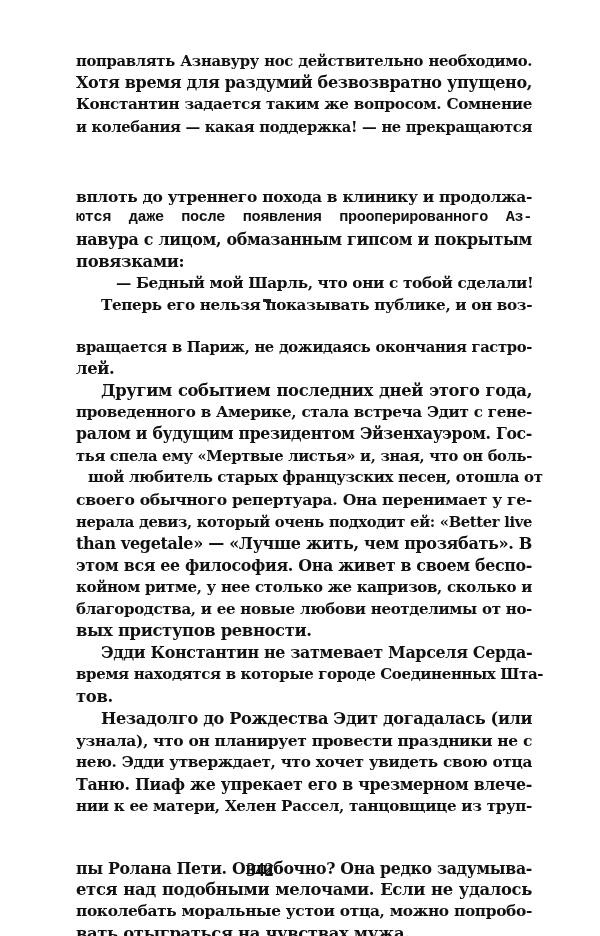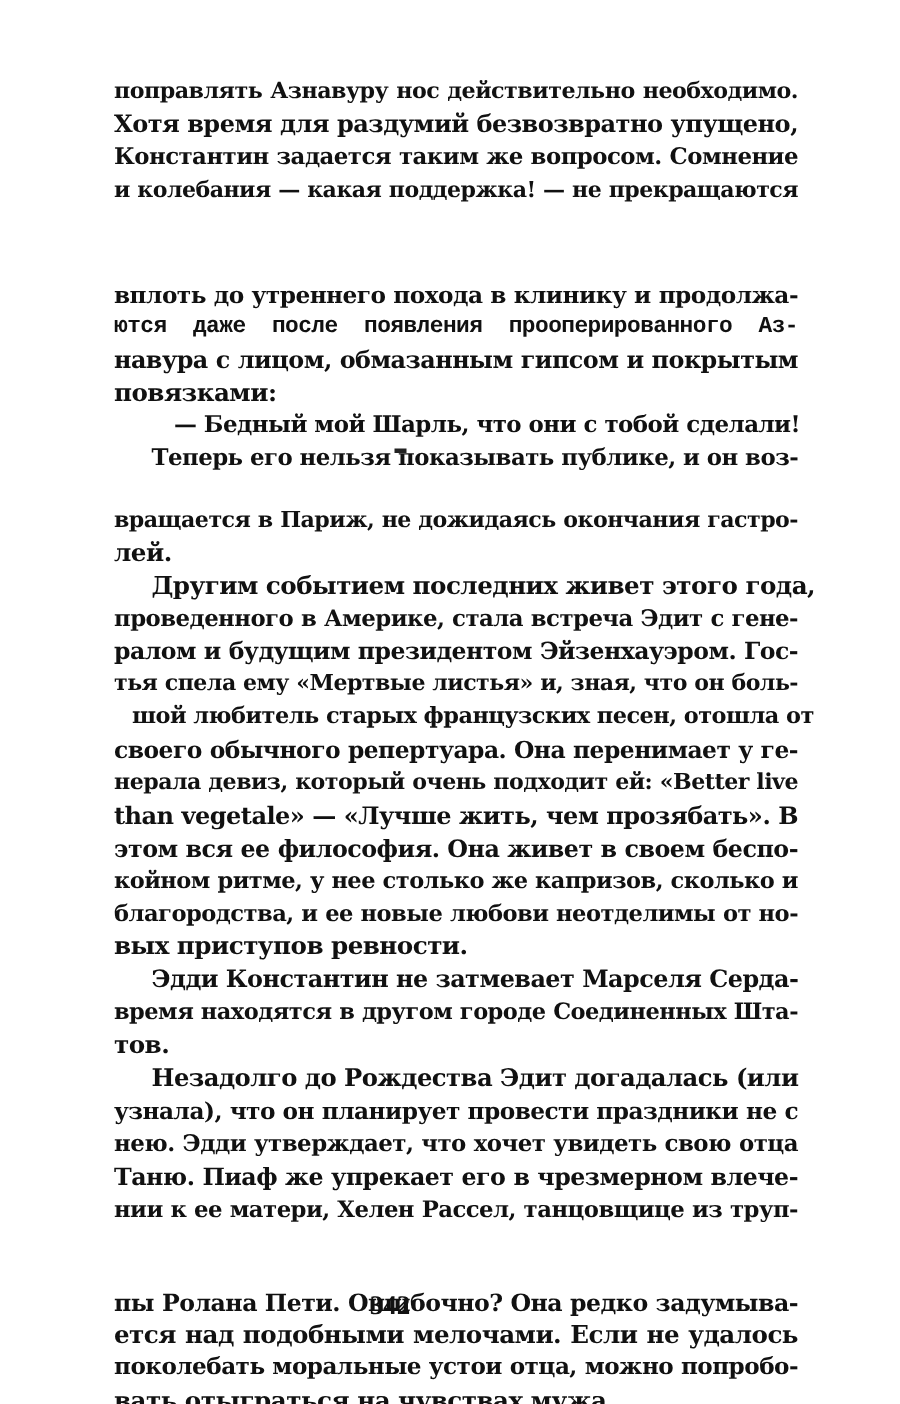--- a/index.html
+++ b/index.html
@@ -36,34 +36,34 @@
       <div class="line" style="letter-spacing: -0.35px; font-size: 15.231px;">Константин задается таким же вопросом. Сомнение</div>
       <div class="line" style="letter-spacing: -0.35px; font-size: 14.7213px;">и колебания — какая поддержка! — не прекращаются</div>
       <div class="line" style="letter-spacing: -0.35px; font-size: 15.4832px; margin-top: 48px;">вплоть до утреннего похода в клинику и продолжа-</div>
       <div class="line" style="letter-spacing: -0.35px; font-size: 15.2px; font-family: Liberation Mono, monospace;">ются даже после появления прооперированного Аз-</div>
       <div class="line" style="letter-spacing: -0.35px; font-size: 15.9115px;">навура с лицом, обмазанным гипсом и покрытым</div>
       <div class="line last">повязками:</div>
       <div class="line dialog" style="letter-spacing: -0.35px; font-size: 15.2933px;">— Бедный мой Шарль, что они с тобой сделали!</div>
       <div class="line indent" style="letter-spacing: -0.35px; font-size: 15.231px;">Теперь его нельзя показывать публике, и он воз-</div>
       <div class="line" style="letter-spacing: -0.35px; font-size: 14.7503px; margin-top: 19px;">вращается в Париж, не дожидаясь окончания гастро-</div>
       <div class="line last">лей.</div>
-      <div class="line indent">Другим событием последних живет этого года,</div>
+      <div class="line indent">Другим событием последних дней этого года,</div>
       <div class="line" style="letter-spacing: -0.35px; font-size: 15.2px;">проведенного в Америке, стала встреча Эдит с гене-</div>
       <div class="line" style="letter-spacing: -0.35px; font-size: 15.7109px;">ралом и будущим президентом Эйзенхауэром. Гос-</div>
       <div class="line" style="letter-spacing: -0.35px; font-size: 14.7213px;">тья спела ему «Мертвые листья» и, зная, что он боль-</div>
       <div class="line" style="letter-spacing: -0.35px; font-size: 14.9568px; margin-left: 12px;">шой любитель старых французских песен, отошла от</div>
       <div class="line" style="letter-spacing: -0.35px; font-size: 15.6125px;">своего обычного репертуара. Она перенимает у ге-</div>
       <div class="line" style="letter-spacing: -0.35px; font-size: 14.7503px;">нерала девиз, который очень подходит ей: «Better live</div>
       <div class="line" style="letter-spacing: -0.35px; font-size: 16.0481px;">than vegetale» — «Лучше жить, чем прозябать». В</div>
       <div class="line" style="letter-spacing: -0.35px; font-size: 15.8777px;">этом вся ее философия. Она живет в своем беспо-</div>
       <div class="line" style="letter-spacing: -0.35px; font-size: 15.0169px;">койном ритме, у нее столько же капризов, сколько и</div>
       <div class="line" style="letter-spacing: -0.35px; font-size: 15.0774px;">благородства, и ее новые любови неотделимы от но-</div>
       <div class="line last">вых приступов ревности.</div>
       <div class="line indent" style="letter-spacing: -0.35px; font-size: 15.9454px;">Эдди Константин не затмевает Марселя Серда-</div>
-      <div class="line" style="letter-spacing: -0.35px; font-size: 15.0169px;">время находятся в другом городе Соединенных Шта-</div>
+      <div class="line" style="letter-spacing: -0.35px; font-size: 15.0169px;">время находятся в которые городе Соединенных Шта-</div>
       <div class="line last">тов.</div>
       <div class="line indent" style="letter-spacing: -0.35px; font-size: 16.187px;">Незадолго до Рождества Эдит догадалась (или</div>
       <div class="line" style="letter-spacing: -0.35px; font-size: 15.4832px;">узнала), что он планирует провести праздники не с</div>
       <div class="line" style="letter-spacing: -0.35px; font-size: 15.262px;">нею. Эдди утверждает, что хочет увидеть свою отца</div>
       <div class="line" style="letter-spacing: -0.35px; font-size: 15.8441px;">Таню. Пиаф же упрекает его в чрезмерном влече-</div>
       <div class="line" style="letter-spacing: -0.35px; font-size: 15.1692px;">нии к ее матери, Хелен Рассел, танцовщице из труп-</div>
       <div class="line" style="letter-spacing: -0.35px; font-size: 15.7772px; margin-top: 40px;">пы Ролана Пети. Ошибочно? Она редко задумыва-</div>
       <div class="line">ется над подобными мелочами. Если не удалось</div>
       <div class="line" style="letter-spacing: -0.35px; font-size: 15.4194px;">поколебать моральные устои отца, можно попробо-</div>
       <div class="line last">вать отыграться на чувствах мужа.</div>

